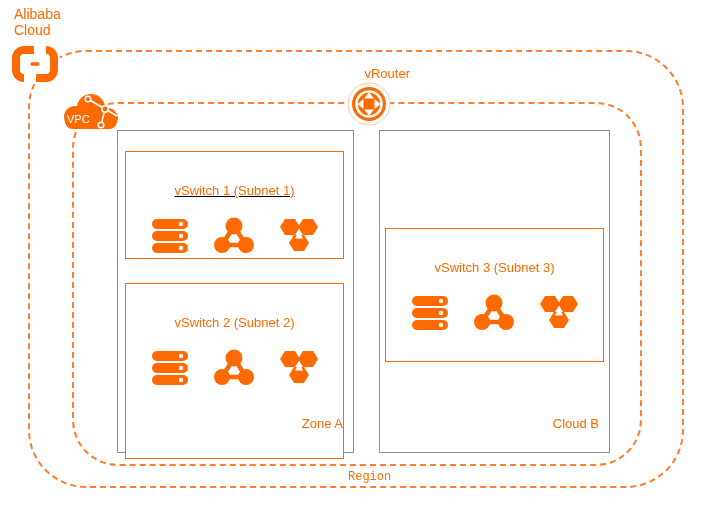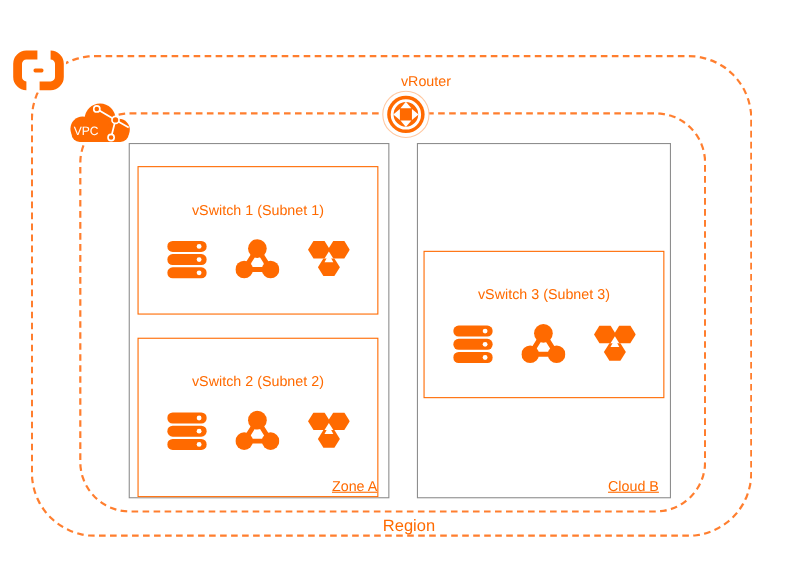--- a/index.html
+++ b/index.html
@@ -12,29 +12,29 @@
           border:2px dashed var(--dash);border-radius:46px;box-sizing:border-box;}
   .logo{position:absolute;left:10px;top:44px;}
   .cloud{position:absolute;left:60px;top:86px;}
   .vrouter-label{position:absolute;left:330px;top:66px;width:80px;text-align:right;
           font-size:13px;color:var(--accent);}
   .vrouter{position:absolute;left:347px;top:82px;}
   .zone{position:absolute;top:130px;height:323px;border:1px solid var(--zoneBorder);
           box-sizing:border-box;background:#fff;}
   .zone-a{left:117px;width:237px;}
   .zone-b{left:379px;width:231px;}
-  .zone-label{position:absolute;right:10px;bottom:3px;font-size:13px;color:var(--accent);text-decoration:underline;}
+  .zone-label{position:absolute;right:10px;bottom:21px;font-size:13px;color:var(--accent);}
   .vswitch{position:absolute;border:1px solid var(--accent);box-sizing:border-box;width:219px;background:#fff;}
-  .vs1{left:7px;top:20px;height:135px;}
-  .vs2{left:7px;top:176px;height:145px;}
+  .vs1{left:7px;top:20px;height:108px;text-decoration:underline;}
+  .vs2{left:7px;top:152px;height:176px;}
   .vs3{left:5px;top:97px;height:134px;}
   .vs-title{margin-top:31px;text-align:center;font-size:13px;color:var(--accent);}
   .vs-icons{margin-top:19px;display:flex;justify-content:center;align-items:center;gap:26px;}
   .vs-icons svg{display:block;}
-  .region-label{position:absolute;left:348px;top:470px;font-size:15px;color:var(--accent);}
+  .region-label{position:absolute;left:348px;top:470px;font-size:12px;color:var(--accent);font-family:Liberation Mono, monospace;}
   .fa{fill:var(--accent);}
   .fw{fill:#fff;}
   .sa{stroke:var(--accent);}
   .sw{stroke:#fff;}
   .node{fill:var(--accent);stroke:#fff;stroke-width:1.5;}
   .cloud-text{fill:#fff;font-size:11px;font-family:"Liberation Sans",sans-serif;}
   .defs-hidden{position:absolute;width:0;height:0;overflow:hidden;}
 </style>
 </head>
 <body>
@@ -59,20 +59,24 @@
       <polygon class="fa" points="5,0 15,0 20,8 15,16 5,16 0,8"></polygon>
       <polygon class="fa" points="23,0 33,0 38,8 33,16 23,16 18,8"></polygon>
       <polygon class="fa" points="14,16 24,16 29,24 24,32 14,32 9,24"></polygon>
       <polygon class="fw" points="19,12 15,19.5 23,19.5"></polygon>
     </g>
   </defs>
 </svg>
 
 <div class="canvas">
 
+  <div class="brand">
+    <div>Alibaba</div>
+    <div>Cloud</div>
+  </div>
 
   <div class="region-boundary"></div>
   <div class="vpc-boundary"></div>
 
   <svg class="logo" width="50" height="40" viewBox="0 0 50 40">
     <rect x="0" y="0" width="50" height="40" fill="#fff"></rect>
     <rect x="6" y="6" width="38" height="28" rx="8" fill="none" class="sa" stroke-width="8"></rect>
     <rect class="fw" x="24" y="0" width="12" height="12"></rect>
     <rect class="fw" x="14" y="28" width="12" height="12"></rect>
     <rect class="fa" x="20.5" y="18.2" width="9" height="3.6" rx="1.5"></rect>

